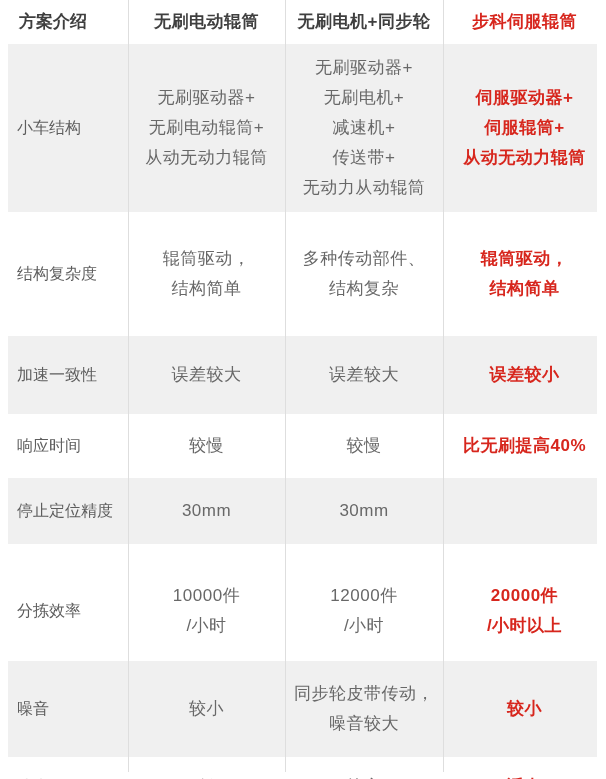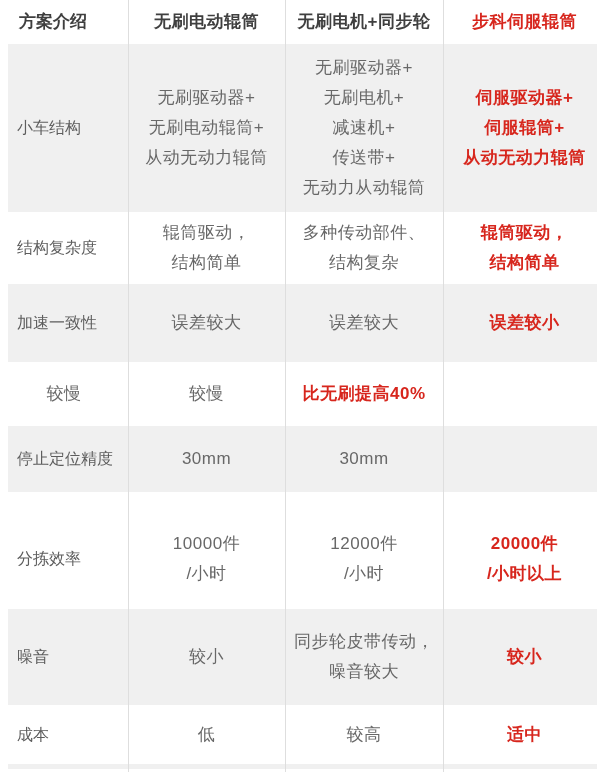--- a/index.html
+++ b/index.html
@@ -73,21 +73,21 @@
     font-size: 17px;
     padding-left: 19px;
   }
   .cell.accent {
     font-weight: 700;
     letter-spacing: 0.5px;
   }
   
   .rh-header { height: 44px; }
   .rh0 { height: 168px; }
-  .rh1 { height: 72px; border-radius: 27px; }
+  .rh1 { height: 124px; border-radius: 27px; }
   .rh2 { height: 78px; }
   .rh3 { height: 64px; }
   .rh4 { height: 66px; }
   .rh5 { height: 101px; margin-top: 16px; }
   .rh6 { height: 96px; }
   .rh7 { height: 59px; }
   .bottom-strip {
     width: 606px;
     height: 5px;
     background: linear-gradient(90deg,
@@ -139,20 +139,21 @@
     </div>
 
     <div class="row gray rh2">
       <div class="cell rowlabel">加速一致性</div>
       <div class="cell">误差较大</div>
       <div class="cell">误差较大</div>
       <div class="cell accent" style="color:#d7261d">误差较小</div>
     </div>
 
     <div class="row rh3">
+      <div class="cell rowlabel">响应时间</div>
       <div class="cell">较慢</div>
       <div class="cell">较慢</div>
       <div class="cell accent" style="color:#d7261d">比无刷提高40%</div>
     </div>
 
     <div class="row gray rh4">
       <div class="cell rowlabel">停止定位精度</div>
       <div class="cell">30mm</div>
       <div class="cell">30mm</div>
     </div>

